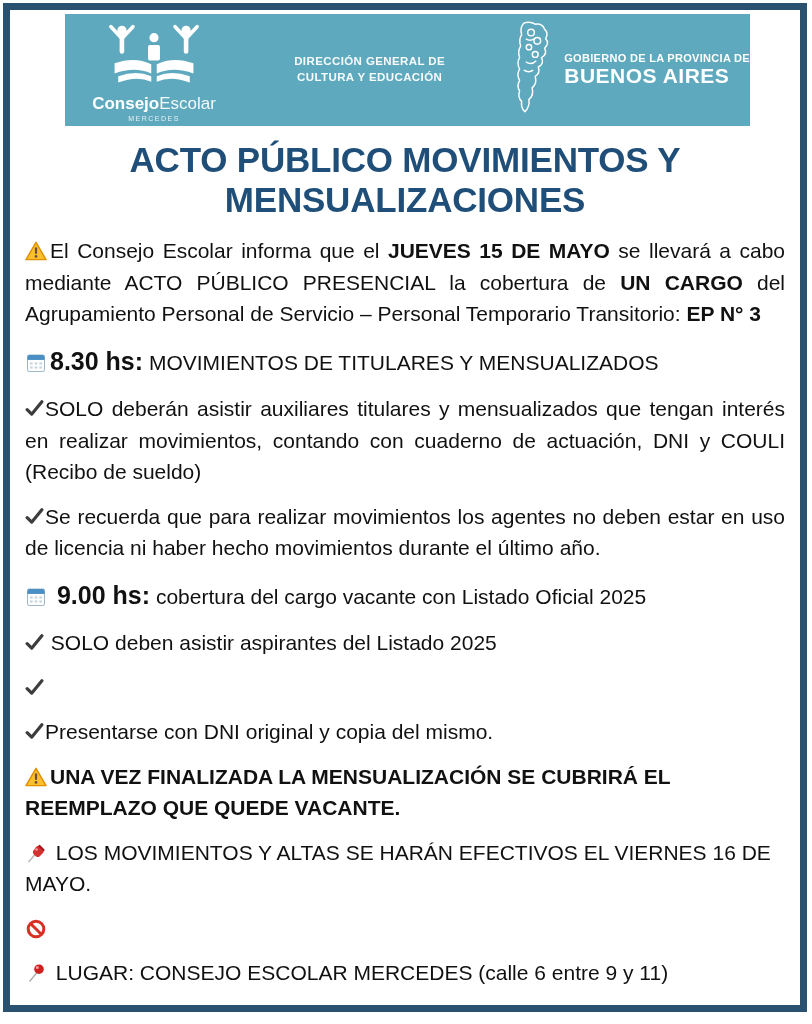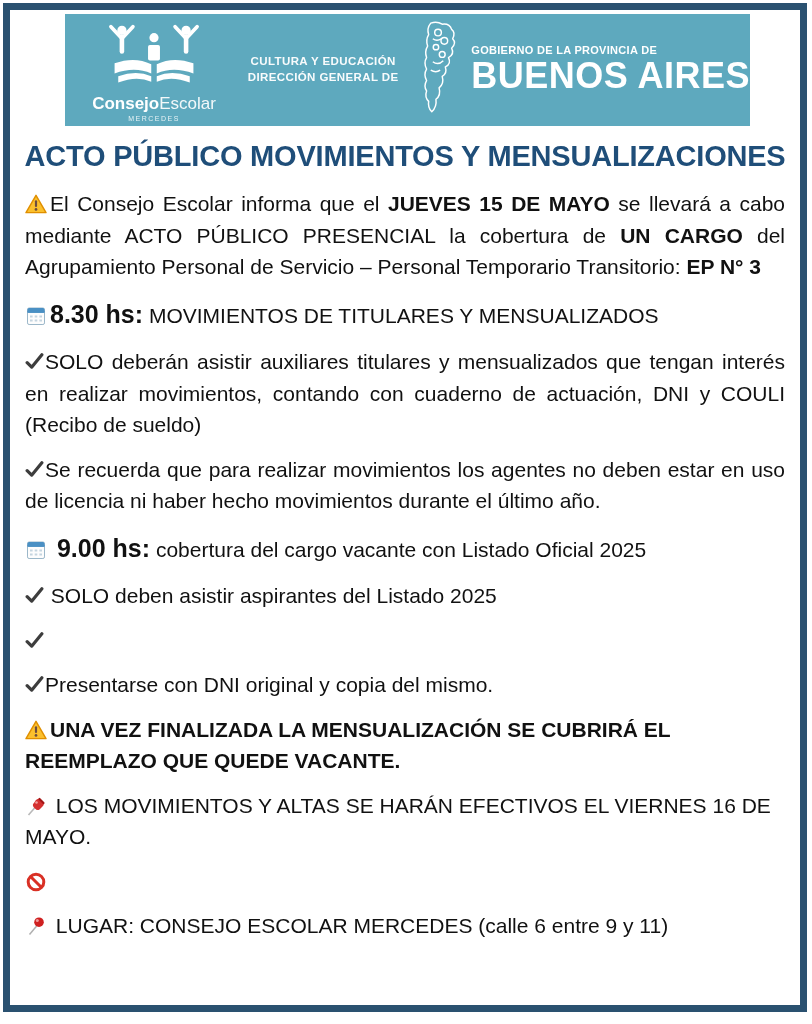--- a/index.html
+++ b/index.html
@@ -49,27 +49,27 @@
     font-size:11.5px;
     letter-spacing:.4px;
     line-height:1.35;
     opacity:.96;
   }
   .gov-block{
     display:flex;align-items:center;gap:8px;
   }
   .gov-text{line-height:1.05;white-space:nowrap;}
   .gov-line1{font-weight:700;font-size:11px;letter-spacing:.3px;}
-  .gov-line2{font-weight:700;font-size:36px;letter-spacing:.5px;}
+  .gov-line2{font-weight:700;font-size:21px;letter-spacing:.5px;}
   
   .doc-title{
     text-align:center;
     color:var(--title-blue);
     font-weight:700;
-    font-size:29px;
+    font-size:35px;
     letter-spacing:-.2px;
     margin-top:14px;
   }
   
   .body-content{
     padding:2px 15px 0 15px;
   }
   .para{
     font-size:21px;
     line-height:1.5;
@@ -122,22 +122,22 @@
             </g>
           </svg>
         </span>
         <div class="logo-name">
           <span class="b">Consejo</span><span class="l">Escolar</span>
         </div>
         <div class="logo-sub">MERCEDES</div>
       </div>
 
       <div class="dir-block">
+        <div>DIRECCIÓN GENERAL DE</div>
         <div>CULTURA Y EDUCACIÓN</div>
-        <div>DIRECCIÓN GENERAL DE</div>
       </div>
 
       <div class="gov-block">
         <span>
           <svg width="52" height="96" viewBox="0 0 40 92">
             <g stroke="#ffffff" fill="none" stroke-width="1.4" stroke-linejoin="round">
               <path d="M14 3 Q20 1 25 4 Q32 3 34 9 Q38 12 35 18 Q39 22 34 27 Q37 33 31 36 Q34 42 28 45 Q30 51 25 54 Q27 61 22 65 Q24 72 19 76 Q20 83 15 88 Q11 84 12 78 Q8 74 10 68 Q7 63 10 58 Q7 52 10 47 Q7 41 10 36 Q8 30 11 25 Q9 19 12 14 Q10 8 14 3 Z"></path>
               <circle cx="21" cy="12" r="3.2"></circle>
               <circle cx="27" cy="20" r="3.2"></circle>
               <circle cx="19" cy="26" r="2.6"></circle>

